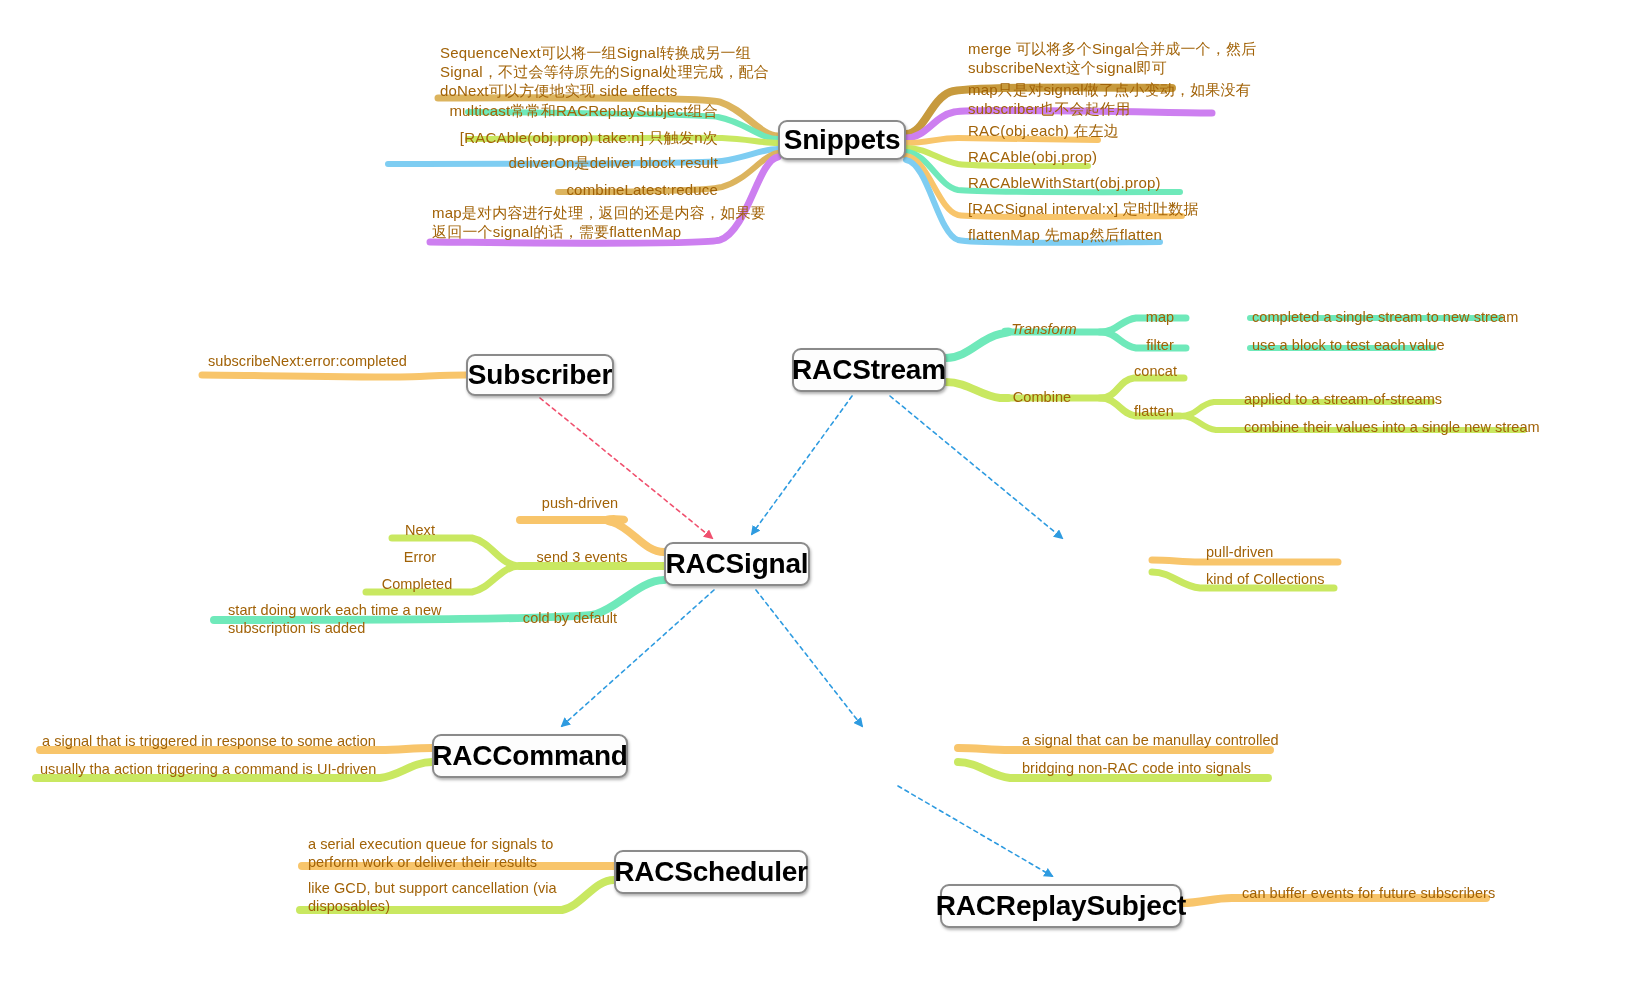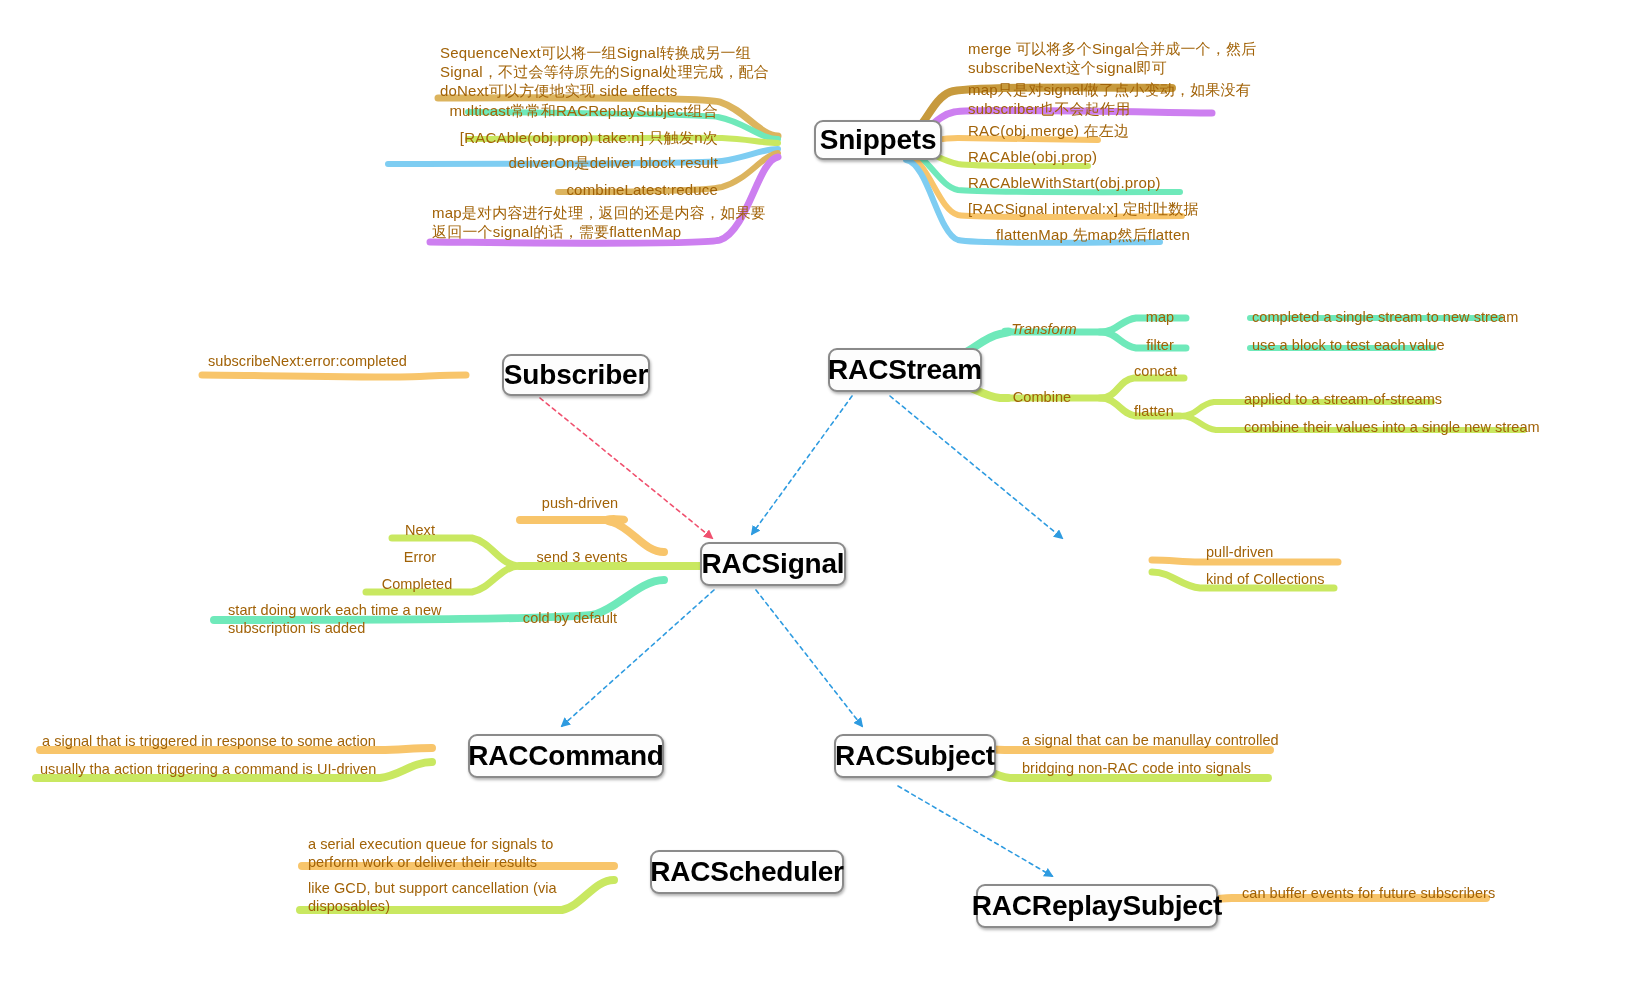--- a/index.html
+++ b/index.html
@@ -17,21 +17,20 @@
     position:absolute;
     background:#fdfdfd;
     border:2px solid #8a8a8a;
     border-radius:9px;
     box-shadow:1px 2px 3px rgba(0,0,0,0.30);
     display:flex;align-items:center;justify-content:center;
     font-weight:bold;
     color:#000;
     white-space:nowrap;
     box-sizing:border-box;
-    margin-left:36px;
   }
   .node-big{font-size:28px;letter-spacing:-0.2px;}
 
   
   .lbl{
     position:absolute;
     font-size:14.5px;
     line-height:1.25;
     color:#a16207;
     white-space:pre;
@@ -137,23 +136,20 @@
 
   <div class="node node-big" style="left:664px;top:542px;width:146px;height:44px;">
     <span>RACSignal</span>
   </div>
 
 
   <div class="node node-big" style="left:432px;top:734px;width:196px;height:44px;">
     <span>RACCommand</span>
   </div>
 
-  <div class="node node-big" style="left:798px;top:734px;width:162px;height:44px;">
-    <span>RACSubject</span>
-  </div>
 
   <div class="node node-big" style="left:614px;top:850px;width:194px;height:44px;">
     <span>RACScheduler</span>
   </div>
 
   <div class="node node-big" style="left:940px;top:884px;width:242px;height:44px;">
     <span>RACReplaySubject</span>
   </div>
 
   <div class="lbl cn l" style="left:440px;top:44px;width:300px;">SequenceNext可以将一组Signal转换成另一组
@@ -163,25 +159,25 @@
   <div class="lbl cn r" style="left:430px;top:129px;width:288px;">[RACAble(obj.prop) take:n] 只触发n次</div>
   <div class="lbl cn r" style="left:390px;top:154px;width:328px;">deliverOn是deliver block result</div>
   <div class="lbl cn r" style="left:418px;top:181px;width:300px;">combineLatest:reduce</div>
   <div class="lbl cn l" style="left:432px;top:204px;width:302px;">map是对内容进行处理，返回的还是内容，如果要
 返回一个signal的话，需要flattenMap</div>
 
   <div class="lbl cn l" style="left:968px;top:40px;width:290px;">merge 可以将多个Singal合并成一个，然后
 subscribeNext这个signal即可</div>
   <div class="lbl cn l" style="left:968px;top:81px;width:290px;">map只是对signal做了点小变动，如果没有
 subscriber也不会起作用</div>
-  <div class="lbl cn l" style="left:968px;top:122px;width:290px;">RAC(obj.merge) 在左边</div>
+  <div class="lbl cn l" style="left:968px;top:122px;width:290px;">RAC(obj.each) 在左边</div>
   <div class="lbl cn l" style="left:968px;top:148px;width:290px;">RACAble(obj.prop)</div>
   <div class="lbl cn l" style="left:968px;top:174px;width:290px;">RACAbleWithStart(obj.prop)</div>
   <div class="lbl cn l" style="left:968px;top:200px;width:290px;">[RACSignal interval:x] 定时吐数据</div>
-  <div class="lbl cn l" style="left:968px;top:226px;width:290px;margin-left:28px;">flattenMap 先map然后flatten</div>
+  <div class="lbl cn l" style="left:968px;top:226px;width:290px;">flattenMap 先map然后flatten</div>
 
   <div class="lbl l" style="left:208px;top:352px;width:330px;">subscribeNext:error:completed</div>
 
   <div class="lbl c" style="left:1006px;top:320px;width:76px;font-style:italic;">Transform</div>
   <div class="lbl c" style="left:1136px;top:308px;width:48px;">map</div>
   <div class="lbl c" style="left:1136px;top:336px;width:48px;">filter</div>
   <div class="lbl l" style="left:1252px;top:308px;width:340px;">completed a single stream to new stream</div>
   <div class="lbl l" style="left:1252px;top:336px;width:340px;">use a block to test each value</div>
 
   <div class="lbl c" style="left:1006px;top:388px;width:72px;">Combine</div>

